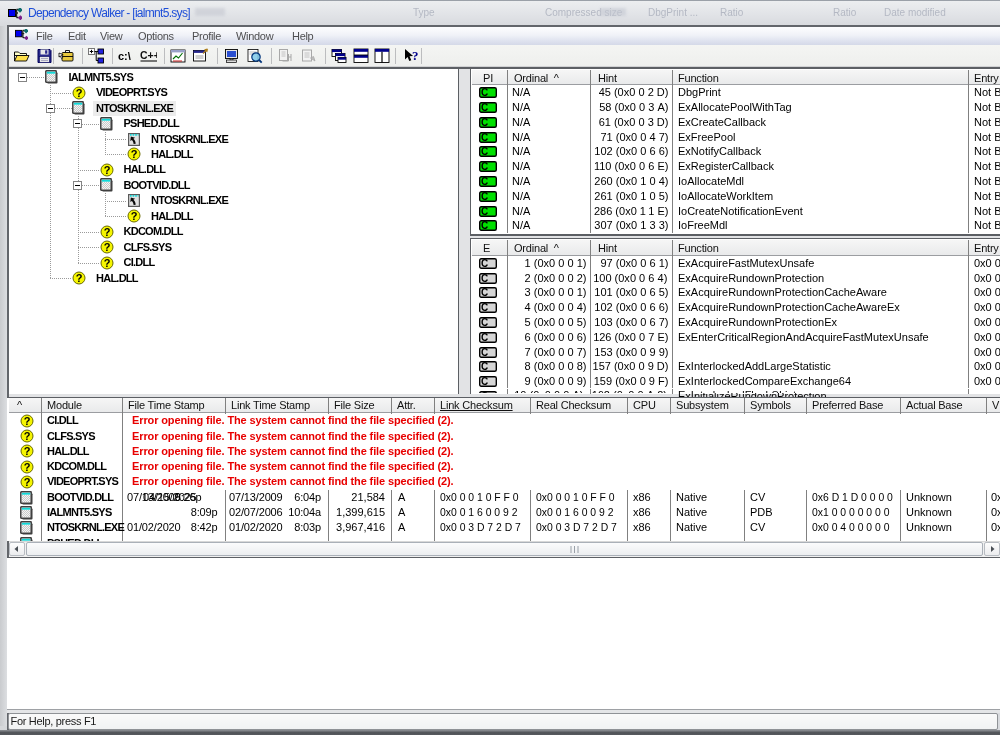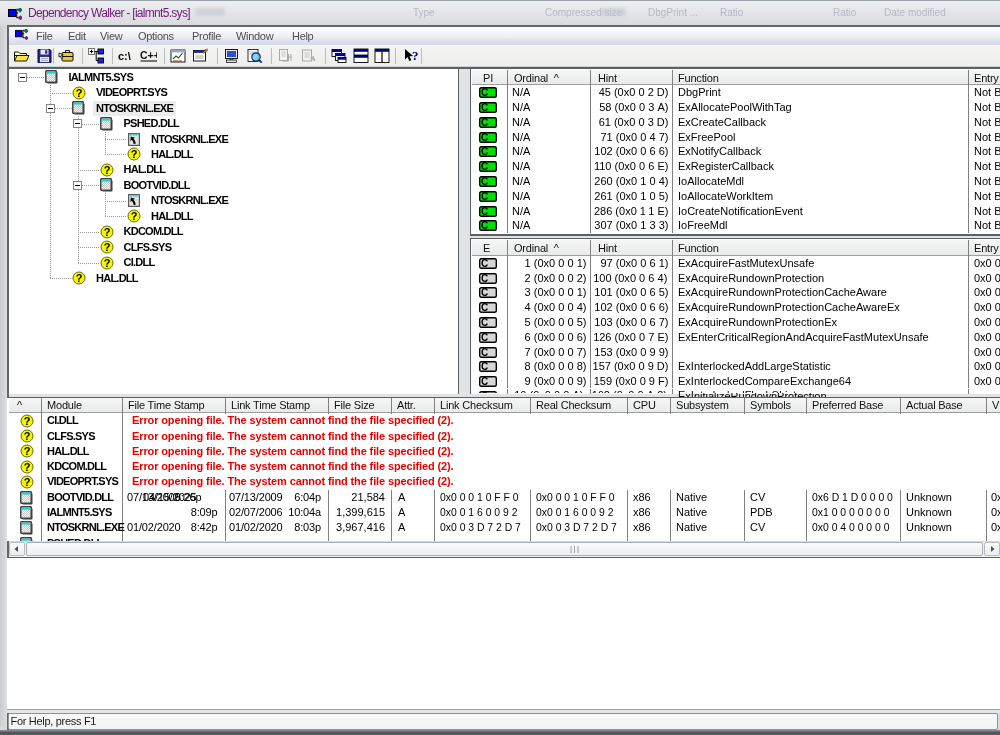--- a/index.html
+++ b/index.html
@@ -18,21 +18,21 @@
 <div class="abs" style="left:833px;top:7px;font-size:10px;color:#a9aebb;filter:blur(0.6px);opacity:.8;">Ratio</div>
 <div class="abs" style="left:884px;top:7px;font-size:10px;color:#a9aebb;filter:blur(0.6px);opacity:.8;">Date modified</div>
 <div class="abs" style="left:195px;top:8px;width:30px;height:8px;background:#c9ccd4;filter:blur(1.5px);opacity:.7;"></div>
 <div class="abs" style="left:600px;top:8px;width:26px;height:8px;background:#c4c8d2;filter:blur(1.5px);opacity:.6;"></div>
 <svg class="abs" style="left:8px;top:8px;" width="14" height="12" viewBox="0 0 14 12">
 <rect x="0.5" y="1.5" width="7" height="7" fill="#0000ee" stroke="#000" stroke-width="1"></rect>
 <path d="M7 5 h3 M8.5 1.5 v8 M8.5 1.5 h2 M8.5 9.5 h2" stroke="#222" stroke-width="1.4" fill="none"></path>
 <rect x="10" y="0" width="4" height="4" fill="#0d6b6b" transform="rotate(45 12 2)"></rect>
 <rect x="10.6" y="8" width="3.6" height="3.6" fill="#7a1f8a" transform="rotate(45 12.4 9.8)"></rect>
 </svg>
-<div class="abs" style="left:28px;top:6px;font-size:12px;color:#701a75;letter-spacing:-0.7px;">Dependency Walker - [ialmnt5.sys]</div>
+<div class="abs" style="left:28px;top:6px;font-size:12px;color:#1d4ed8;letter-spacing:-0.7px;">Dependency Walker - [ialmnt5.sys]</div>
 <div class="abs" style="left:7px;top:25px;width:993px;height:2px;background:#63666b;"></div>
 <div class="abs" style="left:7px;top:25px;width:1.5px;height:705px;background:#63666b;"></div>
 <div class="abs" style="left:8.5px;top:27px;width:991.5px;height:18px;background:linear-gradient(#fdfdfe,#f0f2f8 45%,#dde1ee 80%,#d4d9e8);"></div>
 <svg class="abs" style="left:15px;top:29px;" width="13" height="11" viewBox="0 0 14 12">
 <rect x="0.5" y="1.5" width="7" height="7" fill="#0000ee" stroke="#000" stroke-width="1"></rect>
 <path d="M7 5 h3 M8.5 1.5 v8 M8.5 1.5 h2 M8.5 9.5 h2" stroke="#222" stroke-width="1.4" fill="none"></path>
 <rect x="10" y="0" width="4" height="4" fill="#0d6b6b" transform="rotate(45 12 2)"></rect>
 <rect x="10.6" y="8" width="3.6" height="3.6" fill="#7a1f8a" transform="rotate(45 12.4 9.8)"></rect>
 </svg>
 <div class="abs" style="left:36px;top:30px;font-size:11px;color:#4e4e50;letter-spacing:-0.3px;">File</div>
@@ -549,21 +549,21 @@
 <div class="abs" style="left:672px;top:388.5px;width:1px;height:5px;background:#808080;"></div>
 <div class="abs" style="left:968px;top:388.5px;width:1px;height:5px;background:#808080;"></div>
 <div class="abs" style="left:7px;top:396.5px;width:993px;height:144.5px;background:#fff;border-top:1.5px solid #5c5f64;"></div>
 <div class="abs" style="left:8.5px;top:398.0px;width:991.5px;height:14.5px;background:linear-gradient(#f6f6f6,#e9eaeb);border-bottom:1px solid #9b9da1;"></div>
 <div class="abs txt" style="left:17px;top:398.0px;height:14.5px;line-height:14px;font-size:11px;color:#111;letter-spacing:-0.2px;">^</div>
 <div class="abs txt" style="left:47px;top:398.0px;height:14.5px;line-height:14px;font-size:11px;color:#111;letter-spacing:-0.2px;">Module</div>
 <div class="abs txt" style="left:128px;top:398.0px;height:14.5px;line-height:14px;font-size:11px;color:#111;letter-spacing:-0.2px;">File Time Stamp</div>
 <div class="abs txt" style="left:231px;top:398.0px;height:14.5px;line-height:14px;font-size:11px;color:#111;letter-spacing:-0.2px;">Link Time Stamp</div>
 <div class="abs txt" style="left:334px;top:398.0px;height:14.5px;line-height:14px;font-size:11px;color:#111;letter-spacing:-0.2px;">File Size</div>
 <div class="abs txt" style="left:397px;top:398.0px;height:14.5px;line-height:14px;font-size:11px;color:#111;letter-spacing:-0.2px;">Attr.</div>
-<div class="abs txt" style="left:440px;top:398.0px;height:14.5px;line-height:14px;font-size:11px;color:#111;letter-spacing:-0.2px;">Link Checksum</div>
+<div class="abs txt" style="left:440px;top:398.0px;height:14.5px;line-height:14px;font-size:11px;color:#111;letter-spacing:-0.2px;text-decoration:underline;">Link Checksum</div>
 <div class="abs txt" style="left:536px;top:398.0px;height:14.5px;line-height:14px;font-size:11px;color:#111;letter-spacing:-0.2px;">Real Checksum</div>
 <div class="abs txt" style="left:633px;top:398.0px;height:14.5px;line-height:14px;font-size:11px;color:#111;letter-spacing:-0.2px;">CPU</div>
 <div class="abs txt" style="left:676px;top:398.0px;height:14.5px;line-height:14px;font-size:11px;color:#111;letter-spacing:-0.2px;">Subsystem</div>
 <div class="abs txt" style="left:750px;top:398.0px;height:14.5px;line-height:14px;font-size:11px;color:#111;letter-spacing:-0.2px;">Symbols</div>
 <div class="abs txt" style="left:812px;top:398.0px;height:14.5px;line-height:14px;font-size:11px;color:#111;letter-spacing:-0.2px;">Preferred Base</div>
 <div class="abs txt" style="left:906px;top:398.0px;height:14.5px;line-height:14px;font-size:11px;color:#111;letter-spacing:-0.2px;">Actual Base</div>
 <div class="abs txt" style="left:992px;top:398.0px;height:14.5px;line-height:14px;font-size:11px;color:#111;letter-spacing:-0.2px;">V</div>
 <div class="abs" style="left:41px;top:398.0px;width:1px;height:16px;background:#808080;"></div>
 <div class="abs" style="left:122px;top:398.0px;width:1px;height:16px;background:#808080;"></div>
 <div class="abs" style="left:225px;top:398.0px;width:1px;height:16px;background:#808080;"></div>

